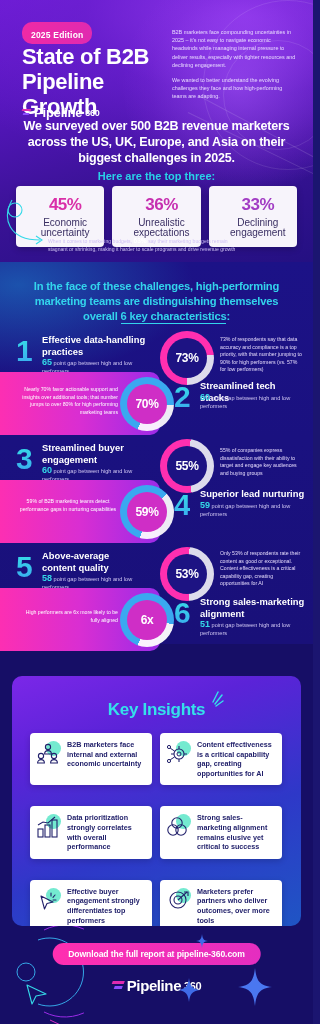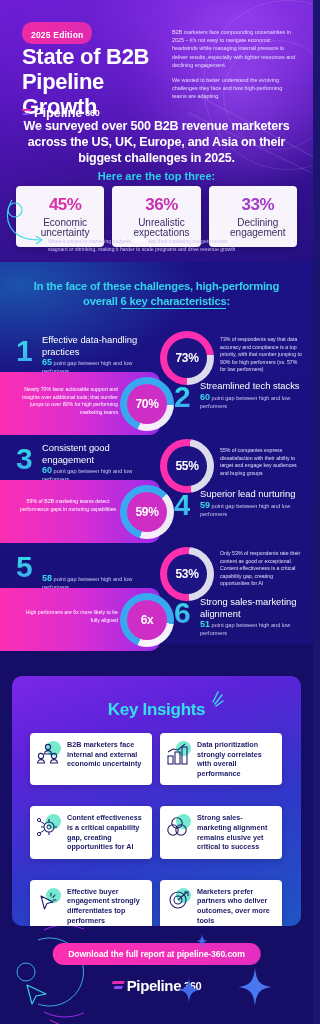--- a/index.html
+++ b/index.html
@@ -117,21 +117,21 @@
     background:linear-gradient(90deg,#ff2fb0 0%, #d92ed2 52%, #9b2be8 100%);
   }
   .band.left { left:-6px; width:166px; border-top-right-radius:10px; border-bottom-right-radius:10px; }
 
   .num {
     position:absolute; font-size:30px; font-weight:bold; line-height:30px;
     background:linear-gradient(180deg,#36e0e6 0%, #3aa8f0 100%);
     -webkit-background-clip:text; background-clip:text; color:transparent;
     letter-spacing:-1px;
   }
-  .item-title { position:absolute; color:#ffffff; font-size:9.4px; line-height:11.5px; font-weight:normal; }
+  .item-title { position:absolute; color:#ffffff; font-size:9.4px; line-height:11.5px; font-weight:bold; }
   .item-gap { position:absolute; color:#cfc6f2; font-size:5.6px; line-height:7.6px; width:110px; }
   .item-gap .big { color:#35d9e8; font-size:9px; font-weight:bold; }
 
   .donut { position:absolute; width:54px; height:54px; }
   .donut .ring { position:absolute; inset:0; border-radius:50%; }
   .donut .hole {
     position:absolute; inset:7px; border-radius:50%;
   }
   .donut .val {
     position:absolute; inset:0; display:flex; align-items:center; justify-content:center;
@@ -241,20 +241,21 @@
     <div class="budget-note">
       <span>When it comes to marketing budgets, </span><b>63%</b><span> say their marketing budgets remain stagnant or shrinking, making it harder to scale programs and drive revenue growth</span>
     </div>
   </section>
 
   <section class="chars">
     <div class="chars-bg"></div>
 
     <div class="chars-head">
       <div>In the face of these challenges, high-performing</div>
+      <div>marketing teams are distinguishing themselves</div>
       <div><span>overall </span><u>6 key characteristics</u><span>:</span></div>
     </div>
 
     <div class="row" style="top:64px;">
       <span class="num" style="left:16px; top:10px;">1</span>
       <div class="item-title" style="left:42px; top:8px; width:106px;">Effective data-handling practices</div>
       <div class="item-gap" style="left:42px; top:33px;"><span class="big">65</span><span> point gap between high and low performers</span></div>
       <div class="donut" style="left:160px; top:5px;">
         <div class="ring" style="background:conic-gradient(from 180deg, #ff2fb0 0% 73%, rgba(255,255,255,.85) 73% 100%);"></div>
         <div class="hole" style="background:#1d1383;"></div>
@@ -271,21 +272,21 @@
         <div class="hole" style="background:#cf2ec6;"></div>
         <div class="val">70%</div>
       </div>
       <span class="num" style="left:174px; top:10px;">2</span>
       <div class="item-title" style="left:200px; top:8px; width:106px;">Streamlined tech stacks</div>
       <div class="item-gap" style="left:200px; top:22px;"><span class="big">60</span><span> point gap between high and low performers</span></div>
     </div>
 
     <div class="row" style="top:172px;">
       <span class="num" style="left:16px; top:10px;">3</span>
-      <div class="item-title" style="left:42px; top:8px; width:100px;">Consistent good engagement</div>
+      <div class="item-title" style="left:42px; top:8px; width:100px;">Streamlined buyer engagement</div>
       <div class="item-gap" style="left:42px; top:33px;"><span class="big">60</span><span> point gap between high and low performers</span></div>
       <div class="donut" style="left:160px; top:5px;">
         <div class="ring" style="background:conic-gradient(from 170deg, #ff2fb0 0% 55%, rgba(255,255,255,.85) 55% 100%);"></div>
         <div class="hole" style="background:#1d1383;"></div>
         <div class="val">55%</div>
       </div>
       <div class="desc" style="left:220px; top:13px; width:82px;">55% of companies express dissatisfaction with their ability to target and engage key audiences and buying groups</div>
     </div>
 
     <div class="row" style="top:218px;">
@@ -296,20 +297,21 @@
         <div class="hole" style="background:#cf2ec6;"></div>
         <div class="val">59%</div>
       </div>
       <span class="num" style="left:174px; top:10px;">4</span>
       <div class="item-title" style="left:200px; top:8px; width:106px;">Superior lead nurturing</div>
       <div class="item-gap" style="left:200px; top:22px;"><span class="big">59</span><span> point gap between high and low performers</span></div>
     </div>
 
     <div class="row" style="top:280px;">
       <span class="num" style="left:16px; top:10px;">5</span>
+      <div class="item-title" style="left:42px; top:8px; width:100px;">Above-average content quality</div>
       <div class="item-gap" style="left:42px; top:33px;"><span class="big">58</span><span> point gap between high and low performers</span></div>
       <div class="donut" style="left:160px; top:5px;">
         <div class="ring" style="background:conic-gradient(from 175deg, #ff2fb0 0% 53%, rgba(255,255,255,.85) 53% 100%);"></div>
         <div class="hole" style="background:#1d1383;"></div>
         <div class="val">53%</div>
       </div>
       <div class="desc" style="left:220px; top:8px; width:84px;">Only 53% of respondents rate their content as good or exceptional. Content effectiveness is a critical capability gap, creating opportunities for AI</div>
     </div>
 
     <div class="row" style="top:326px;">
@@ -348,48 +350,48 @@
             <path d="M14.6 20 a3.4 3.4 0 0 1 6.8 0z" fill="none" stroke="#22216b" stroke-width="1.1"></path>
           </svg>
         </span>
         <span class="txt">B2B marketers face internal and external economic uncertainty</span>
       </div>
 
       <div class="icard">
         <span class="ico">
           <span class="blob"></span>
           <svg width="24" height="22" viewBox="0 0 24 22">
-            <rect x="2" y="13" width="5" height="8" fill="none" stroke="#22216b" stroke-width="1.1"></rect>
-            <rect x="9" y="9" width="5" height="12" fill="none" stroke="#22216b" stroke-width="1.1"></rect>
-            <rect x="16" y="4" width="5" height="17" fill="none" stroke="#22216b" stroke-width="1.1"></rect>
-            <path d="M2 9 L7 6 L12 7 L19 1" fill="none" stroke="#22216b" stroke-width="1.1"></path>
-          </svg>
-        </span>
-        <span class="txt">Data prioritization strongly correlates with overall performance</span>
-      </div>
-
-      <div class="icard">
-        <span class="ico">
-          <span class="blob"></span>
-          <svg width="24" height="22" viewBox="0 0 24 22">
             <circle cx="13" cy="11" r="5" fill="none" stroke="#22216b" stroke-width="1.1"></circle>
             <circle cx="13" cy="11" r="2" fill="none" stroke="#22216b" stroke-width="1"></circle>
             <path d="M13 3 v3 M13 16 v3 M5 11 h3 M18 11 h3" stroke="#22216b" stroke-width="1.1"></path>
             <circle cx="3" cy="4" r="1.6" fill="none" stroke="#22216b" stroke-width="1"></circle>
             <circle cx="3" cy="18" r="1.6" fill="none" stroke="#22216b" stroke-width="1"></circle>
             <path d="M4.2 5.2 L8.5 8 M4.2 16.8 L8.5 14" stroke="#22216b" stroke-width="1"></path>
           </svg>
         </span>
         <span class="txt">Content effectiveness is a critical capability gap, creating opportunities for AI</span>
       </div>
 
       <div class="icard">
         <span class="ico">
           <span class="blob"></span>
           <svg width="24" height="22" viewBox="0 0 24 22">
+            <rect x="2" y="13" width="5" height="8" fill="none" stroke="#22216b" stroke-width="1.1"></rect>
+            <rect x="9" y="9" width="5" height="12" fill="none" stroke="#22216b" stroke-width="1.1"></rect>
+            <rect x="16" y="4" width="5" height="17" fill="none" stroke="#22216b" stroke-width="1.1"></rect>
+            <path d="M2 9 L7 6 L12 7 L19 1" fill="none" stroke="#22216b" stroke-width="1.1"></path>
+          </svg>
+        </span>
+        <span class="txt">Data prioritization strongly correlates with overall performance</span>
+      </div>
+
+      <div class="icard">
+        <span class="ico">
+          <span class="blob"></span>
+          <svg width="24" height="22" viewBox="0 0 24 22">
             <circle cx="11" cy="7" r="5.2" fill="none" stroke="#22216b" stroke-width="1.1"></circle>
             <circle cx="7" cy="14" r="5.2" fill="none" stroke="#22216b" stroke-width="1.1"></circle>
             <circle cx="15" cy="14" r="5.2" fill="none" stroke="#22216b" stroke-width="1.1"></circle>
           </svg>
         </span>
         <span class="txt">Strong sales-marketing alignment remains elusive yet critical to success</span>
       </div>
 
       <div class="icard">
         <span class="ico">

